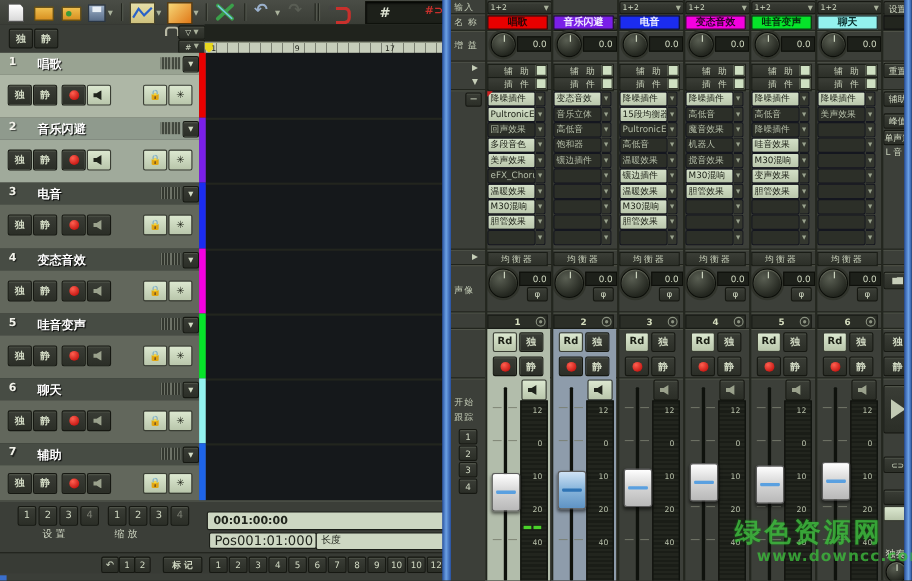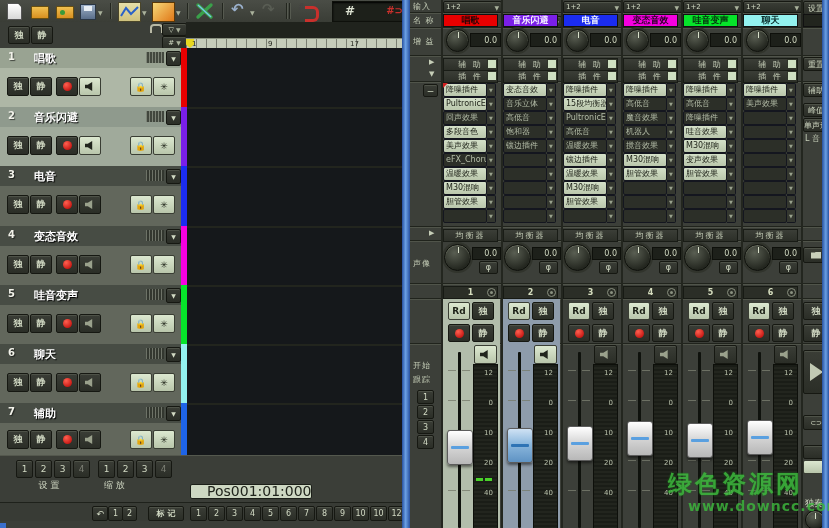--- a/index.html
+++ b/index.html
@@ -331,24 +331,26 @@
       <div class="btn" style="width:15px;height:16px;font-size:9px;color:#7b7e73">4</div>
     </div>
     <div class="abs" style="left:16px;top:23px;width:66px;text-align:center;font-size:9px;color:#cfd6c2">设 置</div>
     <div class="abs" style="left:98px;top:4px;display:flex;gap:2px">
       <div class="btn" style="width:15px;height:16px;font-size:9px">1</div>
       <div class="btn" style="width:15px;height:16px;font-size:9px">2</div>
       <div class="btn" style="width:15px;height:16px;font-size:9px">3</div>
       <div class="btn" style="width:15px;height:16px;font-size:9px;color:#7b7e73">4</div>
     </div>
     <div class="abs" style="left:104px;top:23px;width:66px;text-align:left;font-size:9px;color:#cfd6c2">缩 放</div>
-    <div class="seg abs" style="left:190px;top:28px;width:88px;height:13px;font-size:14px;line-height:13px;display:flex;justify-content:space-between;padding:0 16px">
+    <div class="seg abs" style="left:188px;top:9px;width:213px;height:15px;font-size:10px;font-weight:bold;line-height:15px;padding-left:5px">00:01:00:00</div>
+    <div class="seg abs" style="left:190px;top:28px;width:88px;height:13px;font-size:12px;line-height:13px;display:flex;justify-content:space-between;padding:0 4px">
       <span>Pos</span>
       <span>001:01:000</span>
     </div>
+    <div class="seg abs" style="left:287px;top:28px;width:115px;height:14px;font-size:9px;line-height:14px;padding-left:4px">长度</div>
   </div>
 
   <div class="abs" style="left:0;top:502px;width:403px;height:19px;background:#383b35;border-top:1px solid #1e211b">
     <div class="btn abs" style="left:92px;top:3px;width:14px;height:13px;font-size:9px">↶</div>
     <div class="btn abs" style="left:108px;top:3px;width:13px;height:13px;font-size:8px">1</div>
     <div class="btn abs" style="left:122px;top:3px;width:13px;height:13px;font-size:8px">2</div>
     <div class="btn abs" style="left:148px;top:3px;width:34px;height:13px;font-size:8px;font-weight:bold">标 记</div>
     <div class="abs" style="left:190px;top:3px;display:flex;gap:1px">
 
         <div class="btn" style="width:15px;height:13px;font-size:8px">1</div>

